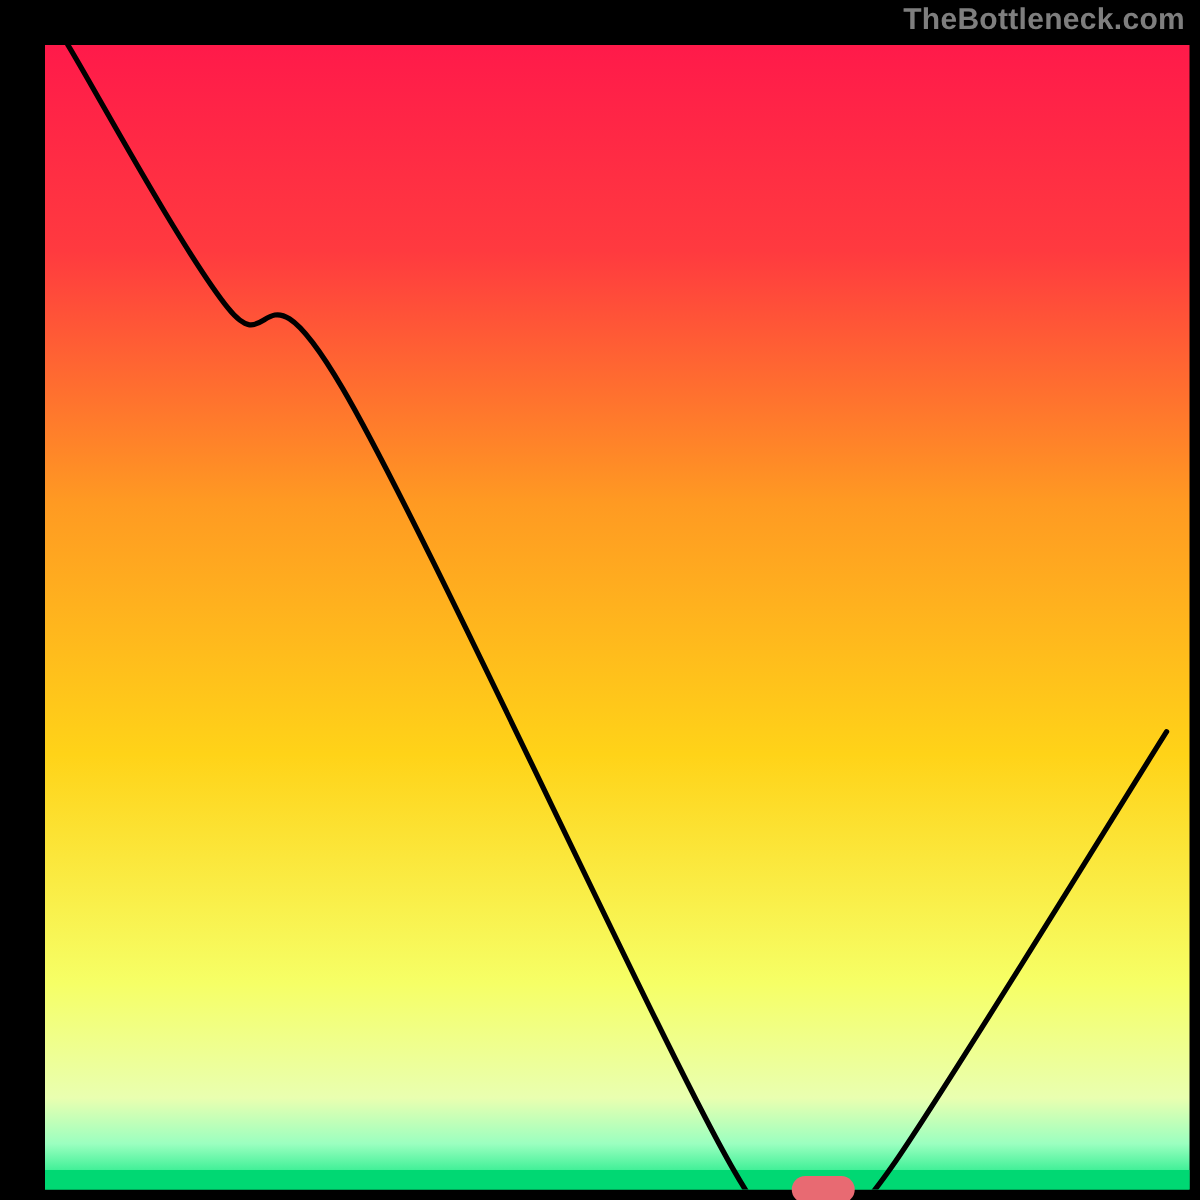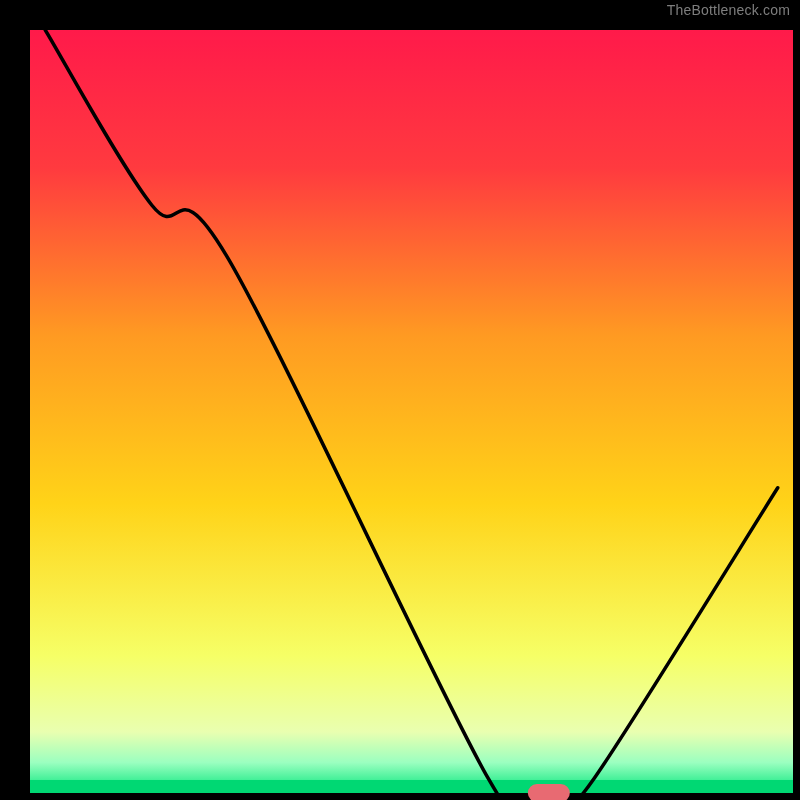--- a/index.html
+++ b/index.html
@@ -13,22 +13,22 @@
   }
   .frame {
     position: absolute;
     inset: 0;
   }
   .watermark {
     position: absolute;
     top: 2px;
     right: 10px;
     color: #7e7e7e;
-    font-size: 14px;
-    font-weight: 400;
+    font-size: 20px;
+    font-weight: 700;
     letter-spacing: 0.2px;
   }
   svg {
     display: block;
   }
 </style>
 </head>
 <body>
 
 <div class="frame">

